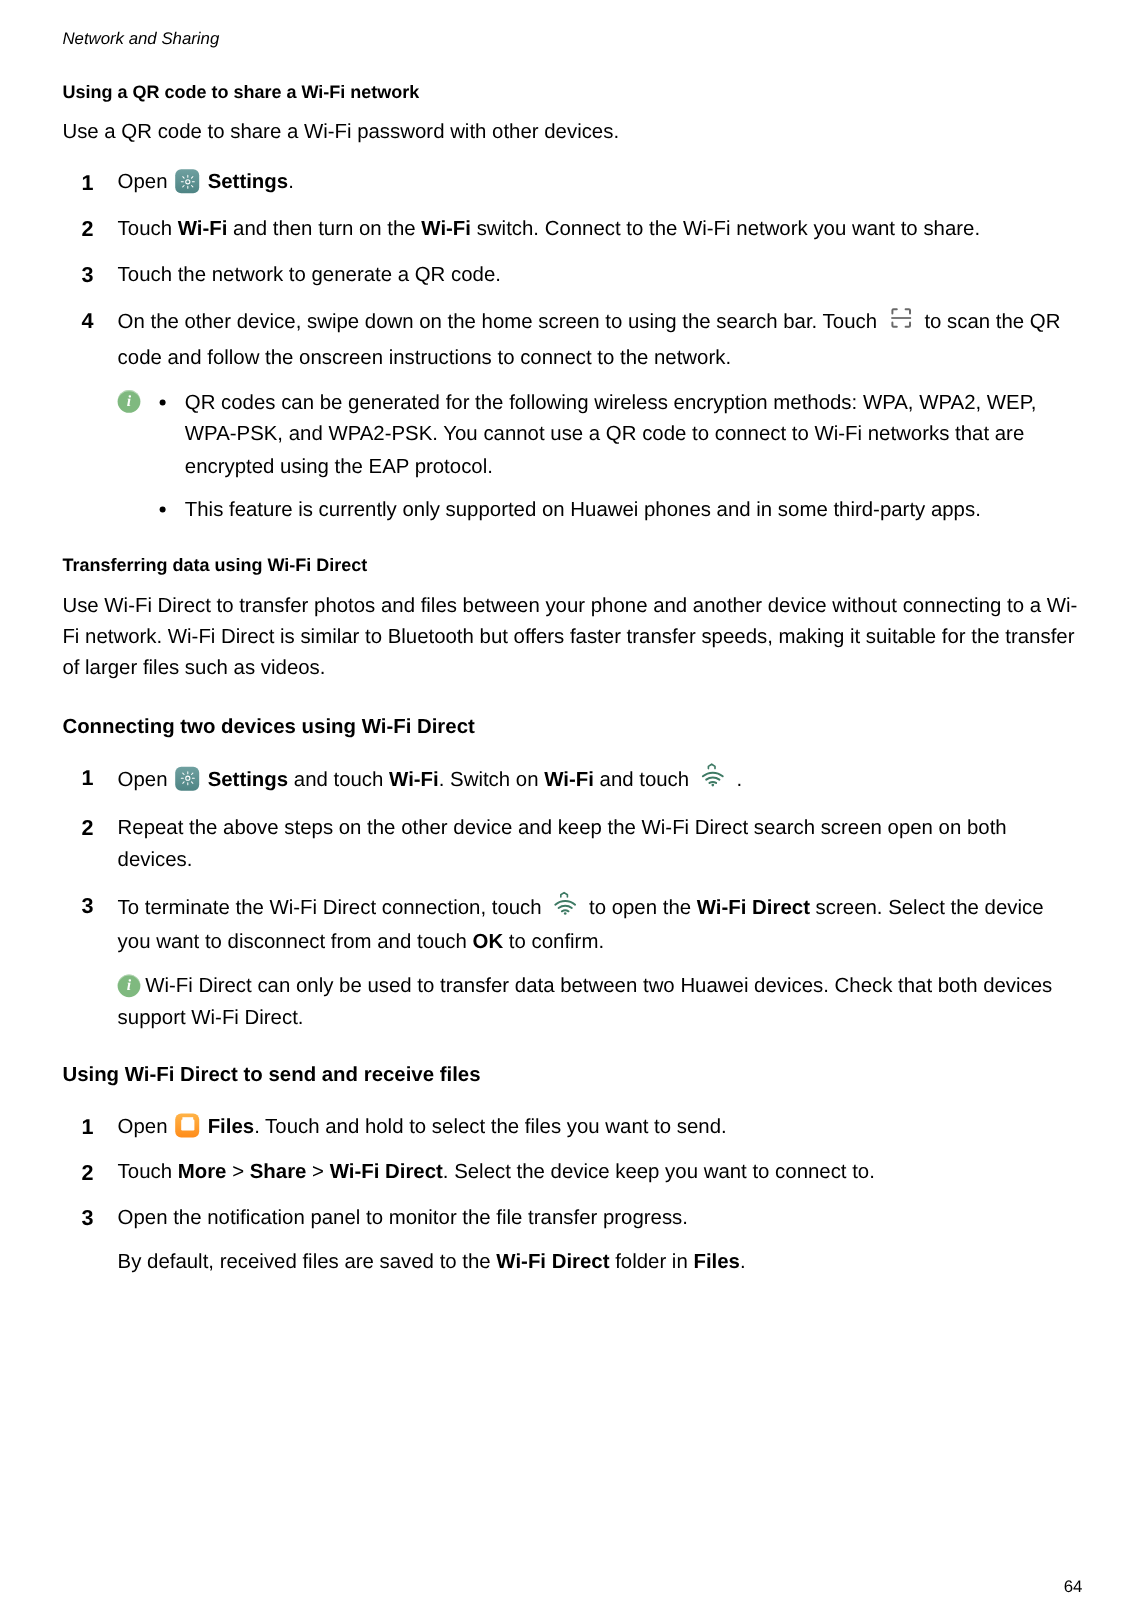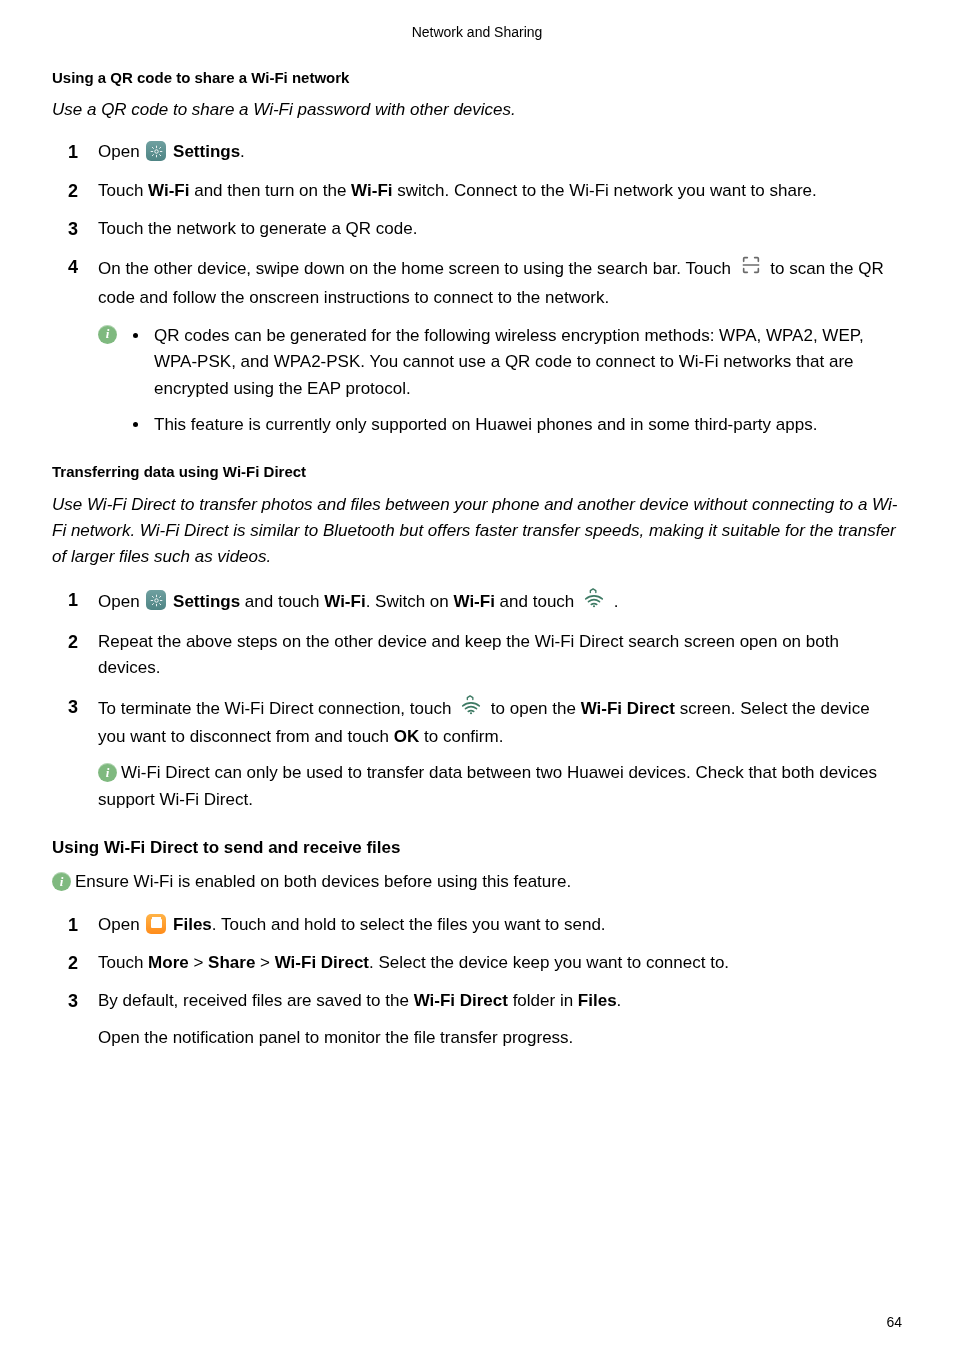--- a/index.html
+++ b/index.html
@@ -12,37 +12,37 @@
     background: #fff;
   }
   .page {
     width: 954px;
     min-height: 1350px;
     box-sizing: border-box;
     padding: 22px 52px 20px 52px;
     position: relative;
   }
   .header-right {
-    text-align: center;
+    text-align: left;
     font-size: 14px;
     margin-bottom: 6px;
+    font-style: italic;
   }
   h2 {
     font-size: 15px;
     font-weight: bold;
     margin: 22px 0 8px 0;
   }
   h3 {
     font-size: 17px;
     font-weight: bold;
     margin: 22px 0 8px 0;
   }
   p.intro {
     margin: 4px 0 14px 0;
-    font-style: italic;
   }
   ol.steps {
     list-style: none;
     counter-reset: step;
     padding: 0;
     margin: 16px;
   }
   ol.steps > li {
     counter-increment: step;
     position: relative;
@@ -170,20 +170,21 @@
           <li>QR codes can be generated for the following wireless encryption methods: WPA, WPA2, WEP, WPA-PSK, and WPA2-PSK. You cannot use a QR code to connect to Wi-Fi networks that are encrypted using the EAP protocol.</li>
           <li>This feature is currently only supported on Huawei phones and in some third-party apps.</li>
         </ul>
       </div>
     </li>
   </ol>
 
   <h2>Transferring data using Wi-Fi Direct</h2>
   <p class="intro">Use Wi-Fi Direct to transfer photos and files between your phone and another device without connecting to a Wi-Fi network. Wi-Fi Direct is similar to Bluetooth but offers faster transfer speeds, making it suitable for the transfer of larger files such as videos.</p>
 
+  <h3>Connecting two devices using Wi-Fi Direct</h3>
   <ol class="steps">
     <li>
       <span>Open </span>
       <span class="icon-settings">
         <svg viewBox="0 0 24 24" fill="none">
             <circle cx="12" cy="12" r="3.2" stroke="#fff" stroke-width="1.6"></circle>
             <path d="M12 2v3M12 19v3M4.2 4.2l2.1 2.1M17.7 17.7l2.1 2.1M2 12h3M19 12h3M4.2 19.8l2.1-2.1M17.7 6.3l2.1-2.1" stroke="#fff" stroke-width="1.6" stroke-linecap="round"></path>
           </svg>
       </span>
       <b>Settings</b><span> and touch </span><b>Wi-Fi</b><span>. Switch on </span><b>Wi-Fi</b><span> and touch </span>
@@ -211,32 +212,29 @@
         </span>
         <span> to open the </span><b>Wi-Fi Direct</b><span> screen. Select the device you want to disconnect from and touch </span><b>OK</b><span> to confirm.</span>
       </div>
       <div class="li-para">
         <span class="info-icon-inline">i</span><span>Wi-Fi Direct can only be used to transfer data between two Huawei devices. Check that both devices support Wi-Fi Direct.</span>
       </div>
     </li>
   </ol>
 
   <h3>Using Wi-Fi Direct to send and receive files</h3>
-  <div style="margin-bottom:14px;">
-    <span class="info-icon-inline">i</span><span>Ensure Wi-Fi is enabled on both devices before using this feature.</span>
-  </div>
   <ol class="steps">
     <li>
       <span>Open </span>
       <span class="icon-files"></span>
       <b>Files</b><span>. Touch and hold to select the files you want to send.</span>
     </li>
     <li>
       <span>Touch </span><b>More</b><span> &gt; </span><b>Share</b><span> &gt; </span><b>Wi-Fi Direct</b><span>. Select the device keep you want to connect to.</span>
     </li>
     <li>
+      <div class="li-para">Open the notification panel to monitor the file transfer progress.</div>
       <div class="li-para"><span>By default, received files are saved to the </span><b>Wi-Fi Direct</b><span> folder in </span><b>Files</b><span>.</span></div>
-      <div class="li-para">Open the notification panel to monitor the file transfer progress.</div>
     </li>
   </ol>
 
   <div class="pagenum">64</div>
 </div>
 
 </body></html>

